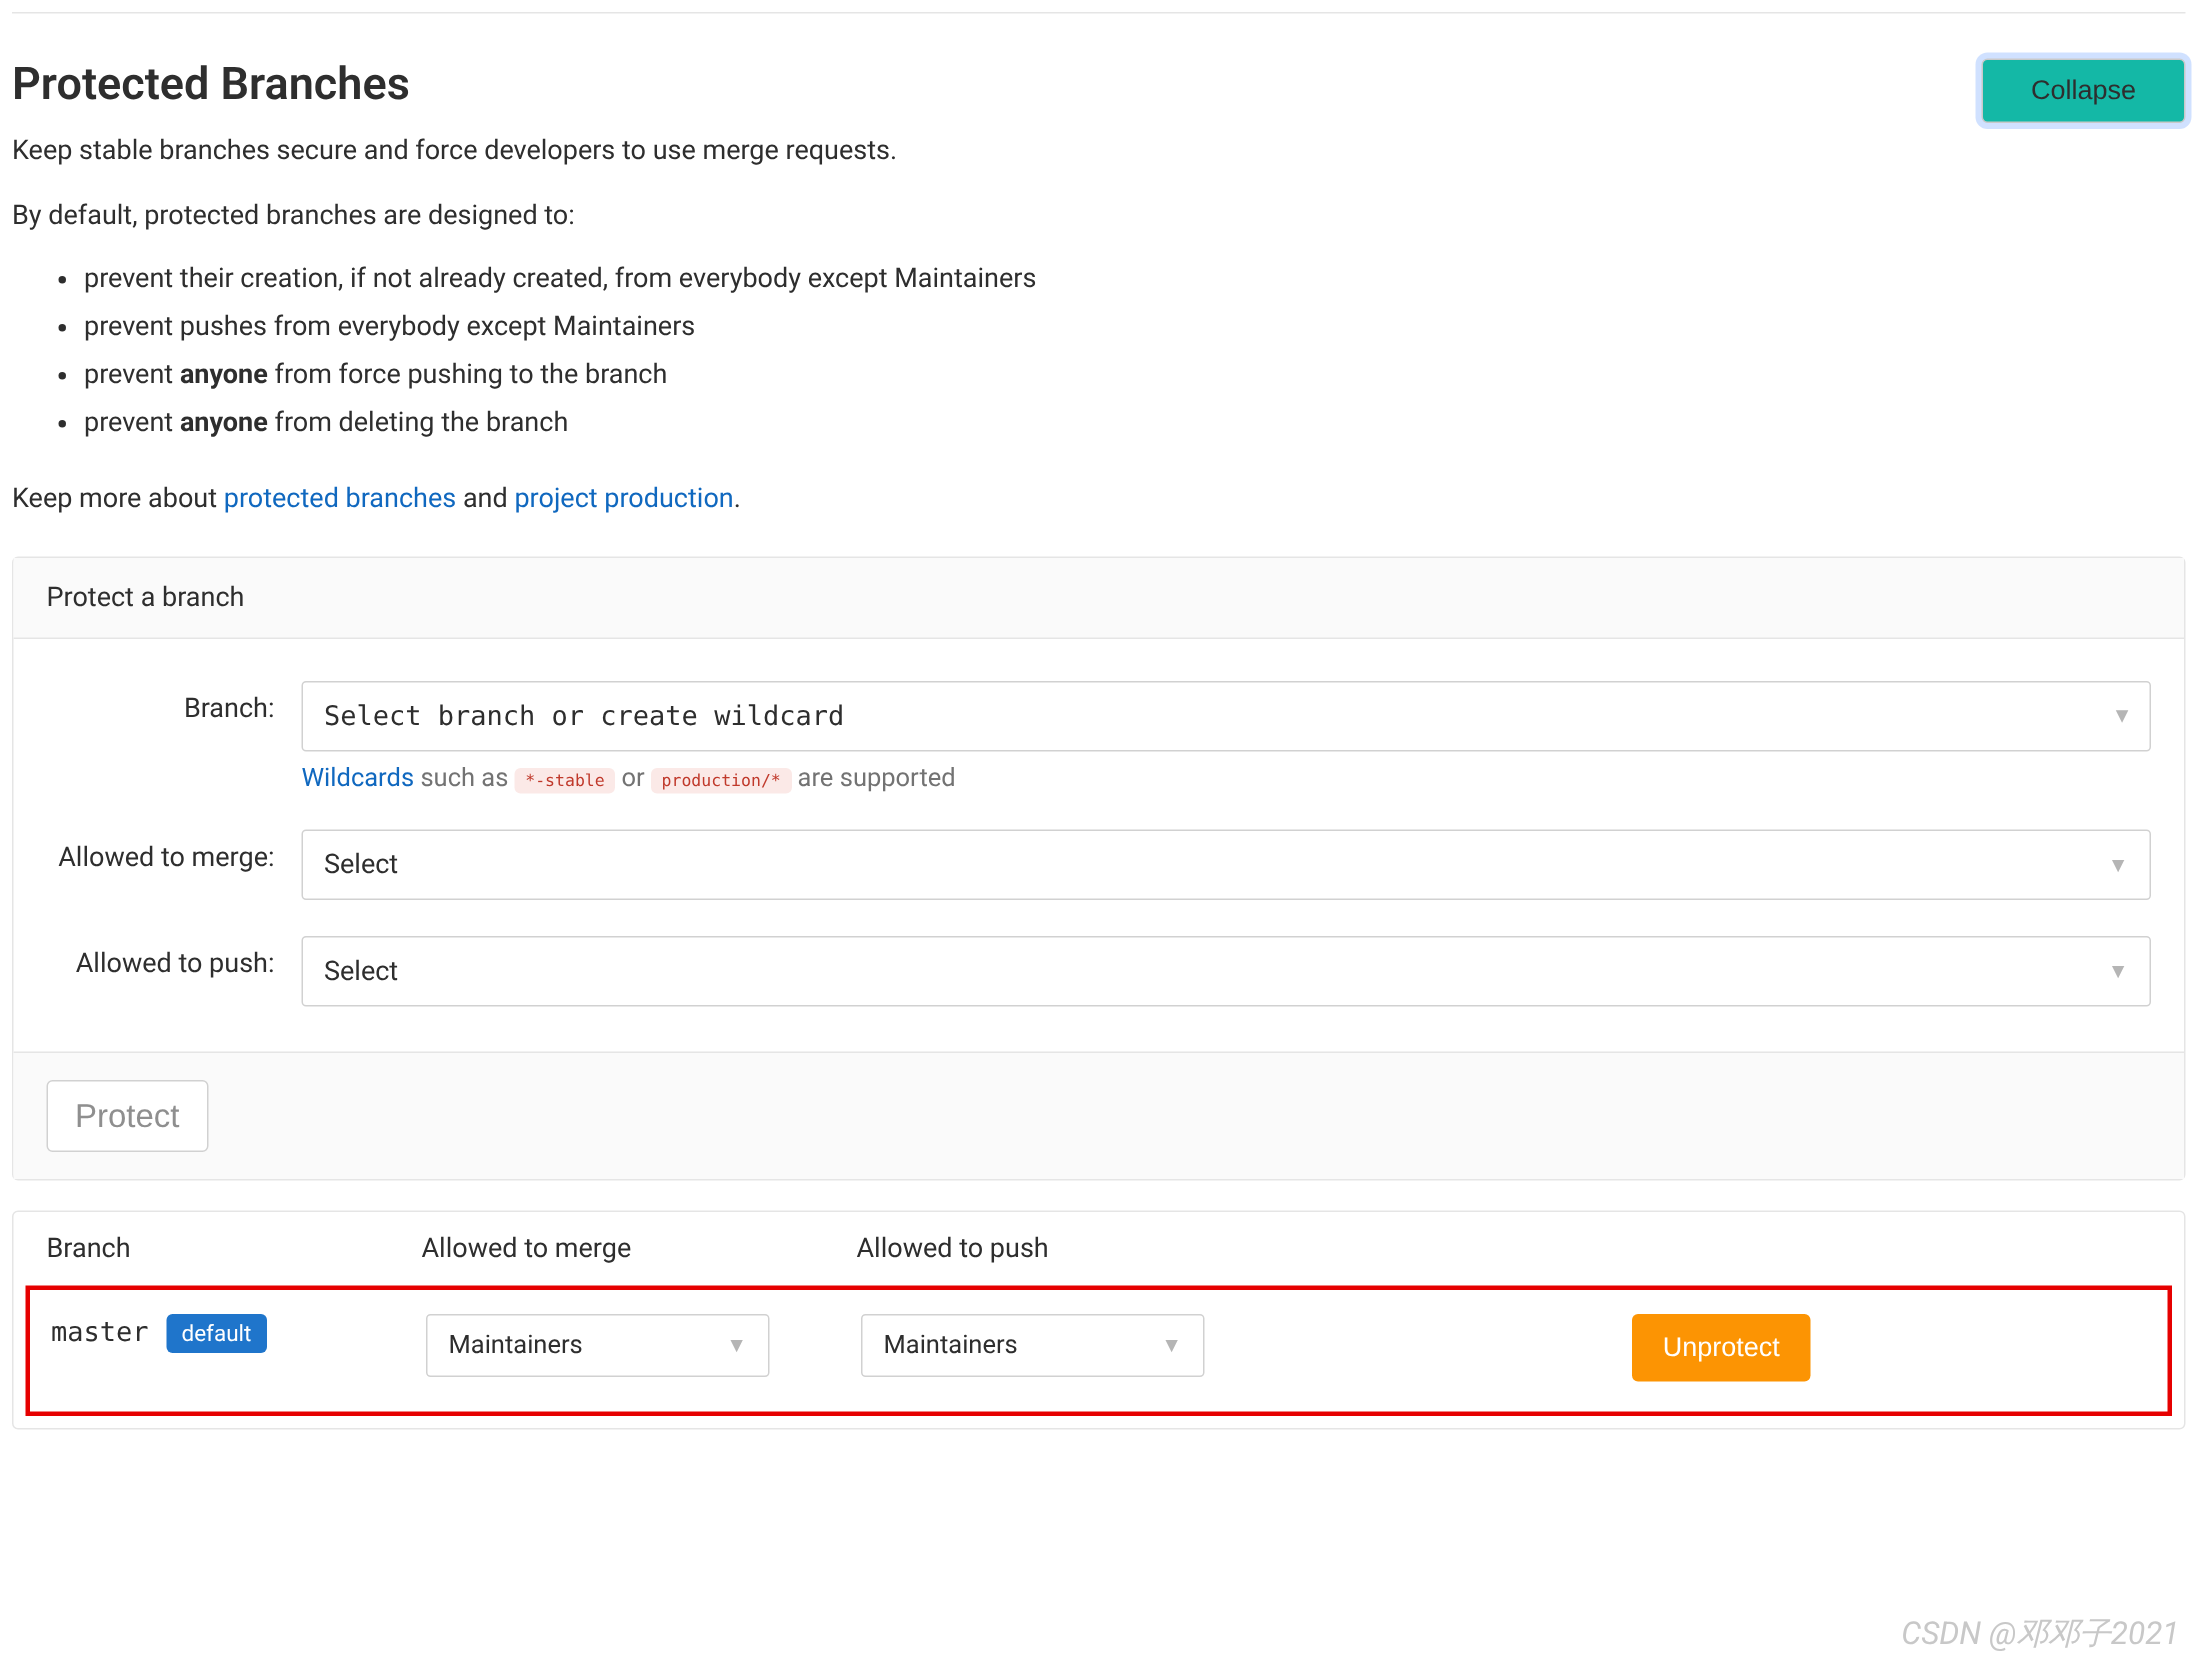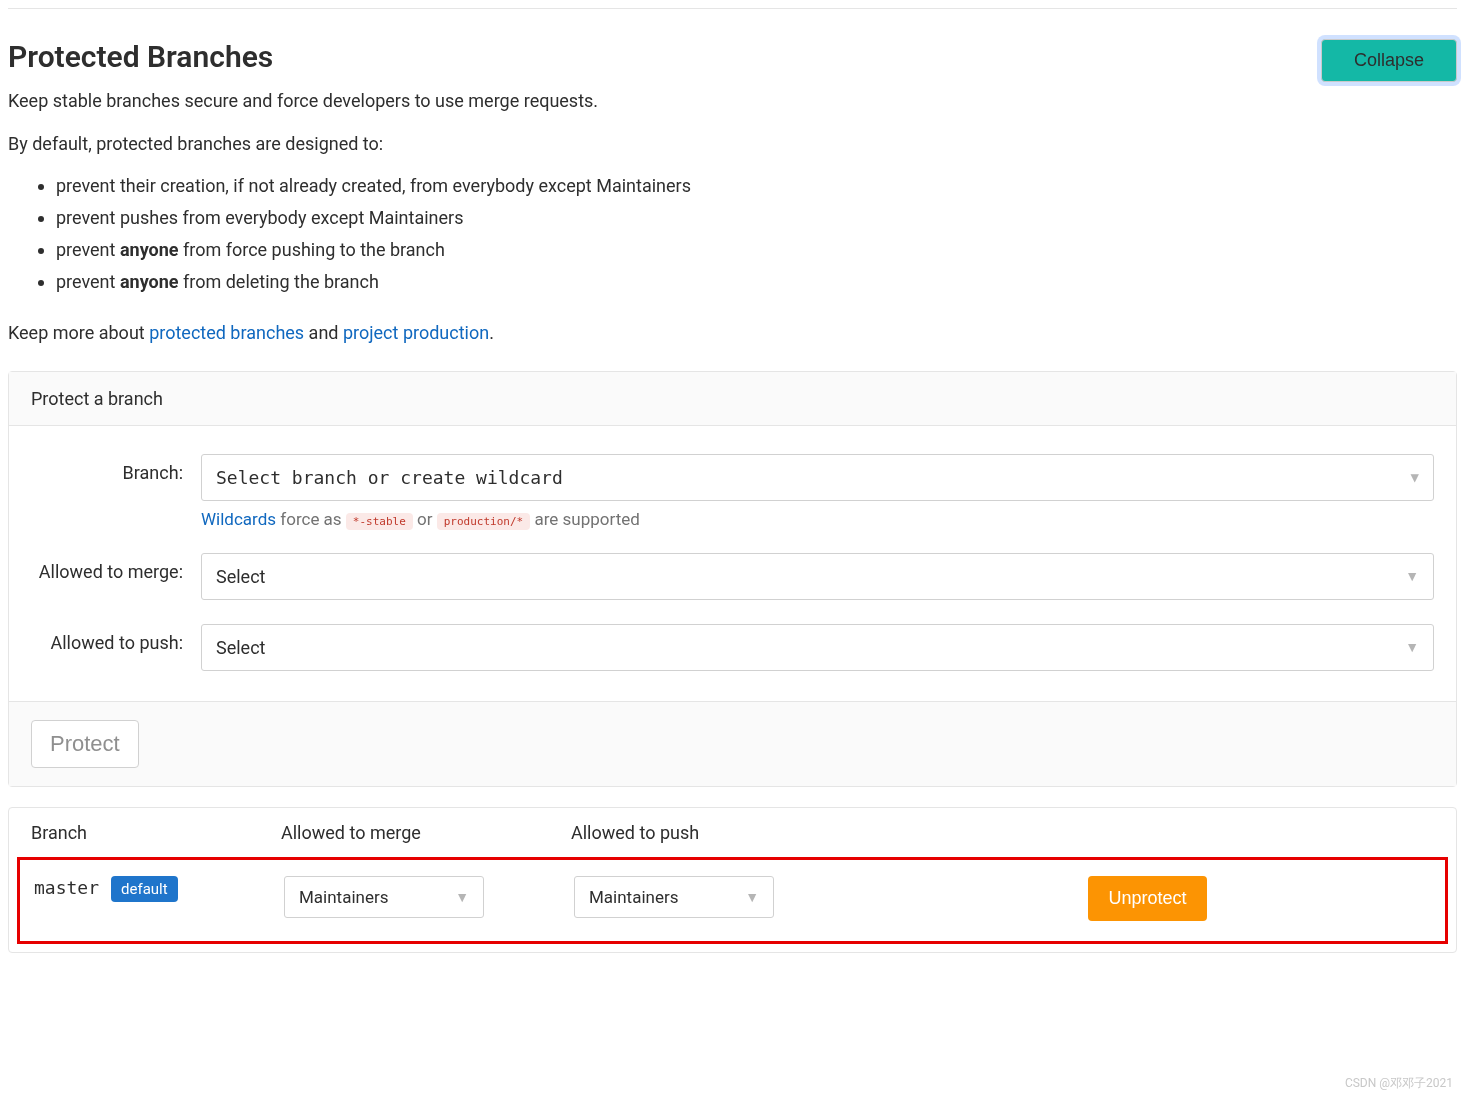--- a/index.html
+++ b/index.html
@@ -59,29 +59,29 @@
     .highlight-row {
       border: 3px solid #e60000; margin:0 8px 8px 8px; padding: 16px 14px 20px 14px;
       display:flex; align-items:flex-start;
     }
     .branch-name { font-family: Menlo, Consolas, monospace; font-size:18px; margin-right:8px;}
     .badge {
       background:#1f75cb; color:#fff; font-size:15px; padding:4px 10px;
       border-radius:4px; display:inline-block;
     }
     .mini-select {
-      border:1px solid #d1d1d1; border-radius:3px; background:#fff; width:200px;
+      border:1px solid #d1d1d1; border-radius:3px; background:#fff; width:229px;
       padding:10px 14px; font-size:17px; display:flex; justify-content:space-between;
       align-items:center; cursor:pointer;
     }
     .unprotect-btn {
       background:#fc9403; color:#fff; border:none; border-radius:4px;
       padding:12px 20px; font-size:18px; cursor:pointer;
     }
-    .watermark { position:absolute; right:12px; top:1075px; color:#c8c8c8; font-size:12px; }
+    .watermark { position:absolute; right:12px; top:1075px; color:#c8c8c8; font-size:21px; font-style:italic;}
   </style>
 </head>
 <body>
 
 <div class="top-border"></div>
 
 <div class="main-wrap">
   <div class="header-row">
     <h2>Protected Branches</h2>
     <button class="collapse-btn">Collapse</button>
@@ -107,21 +107,21 @@
     <div class="panel-body">
 
       <div class="form-row">
         <div class="form-label">Branch:</div>
         <div class="form-field">
           <div class="select-box mono">
             <span>Select branch or create wildcard</span>
             <span class="chevron">▼</span>
           </div>
           <div class="hint">
-            <a class="link">Wildcards</a><span> force as </span><span class="code-chip">*-stable</span><span> or </span><span class="code-chip">production/*</span><span> are supported</span>
+            <a class="link">Wildcards</a><span> such as </span><span class="code-chip">*-stable</span><span> or </span><span class="code-chip">production/*</span><span> are supported</span>
           </div>
         </div>
       </div>
 
       <div class="form-row">
         <div class="form-label">Allowed to merge:</div>
         <div class="form-field">
           <div class="select-box">
             <span>Select</span>
             <span class="chevron">▼</span>

